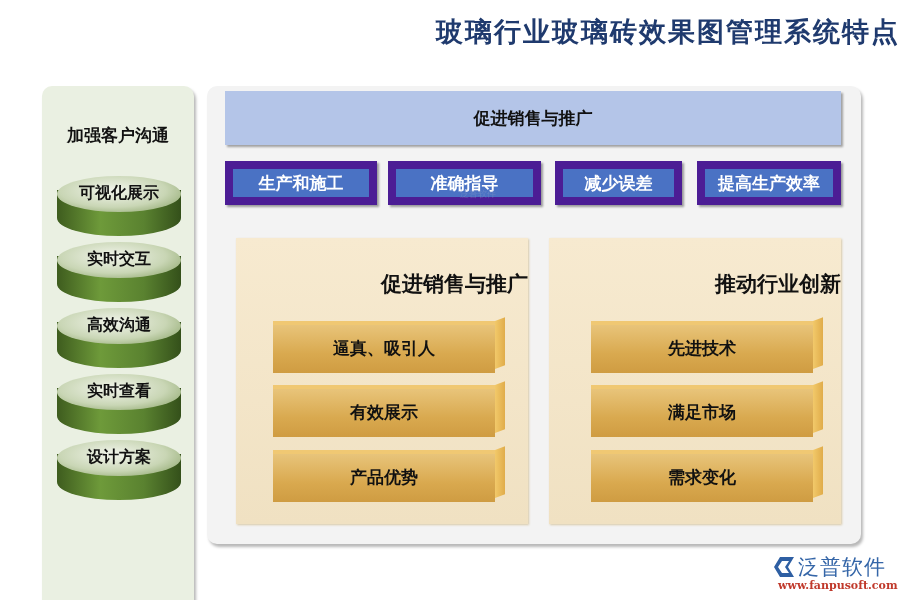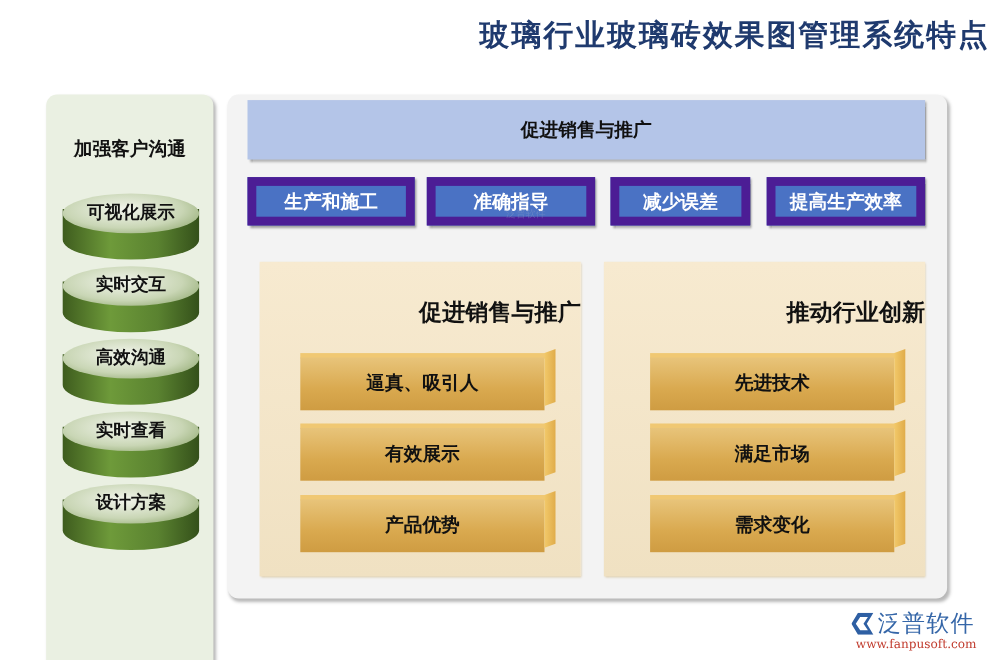--- a/index.html
+++ b/index.html
@@ -17,21 +17,21 @@
   .card{position:absolute;top:238px;width:292px;height:286px;background:linear-gradient(180deg,#f7ead0 0%,#f0e1c2 100%);box-shadow:1px 1px 2px #d8c9a8;}
   .card-title{position:absolute;left:0;top:32px;width:100%;text-align:right;font-size:21px;font-weight:bold;color:#111;}
   .bar{position:absolute;left:37px;width:232px;height:50px;}
   .bar .face{position:absolute;left:0;top:4px;width:222px;height:48px;background:linear-gradient(180deg,#e8c47a 0%,#d9a94f 60%,#cf9c42 100%);}
   .bar .side{position:absolute;left:222px;top:0;width:10px;height:48px;background:linear-gradient(90deg,#f2c96a,#e0ac4a);transform:skewY(-20deg);transform-origin:left top;}
   .bar .topf{position:absolute;left:0;top:0;width:230px;height:5px;background:#f0c873;}
   .bar .lbl{position:absolute;left:0;top:16px;width:222px;text-align:center;font-size:17px;font-weight:bold;color:#111;}
   .logo{position:absolute;left:772px;top:553px;width:125px;height:45px;}
   .logo .mark{position:absolute;left:2px;top:4px;width:22px;height:20px;}
   .logo .name{position:absolute;left:26px;top:0px;font-size:21px;color:#3566a8;letter-spacing:1px;}
-  .logo .url{position:absolute;left:6px;top:26px;font-size:11px;color:#c0392b;font-family:"DejaVu Serif","Liberation Serif",serif;}
+  .logo .url{position:absolute;left:6px;top:26px;font-size:11px;color:#c0392b;font-family:"DejaVu Serif","Liberation Serif",serif;font-weight:bold;}
   .wm{position:absolute;left:460px;top:188px;font-size:9px;color:rgba(150,160,200,0.35);}
 </style>
 </head>
 <body>
 
 <div class="title">玻璃行业玻璃砖效果图管理系统特点</div>
 
 <div class="left-panel">
   <div class="left-title">加强客户沟通</div>
   <div class="disc" style="top:90px">

